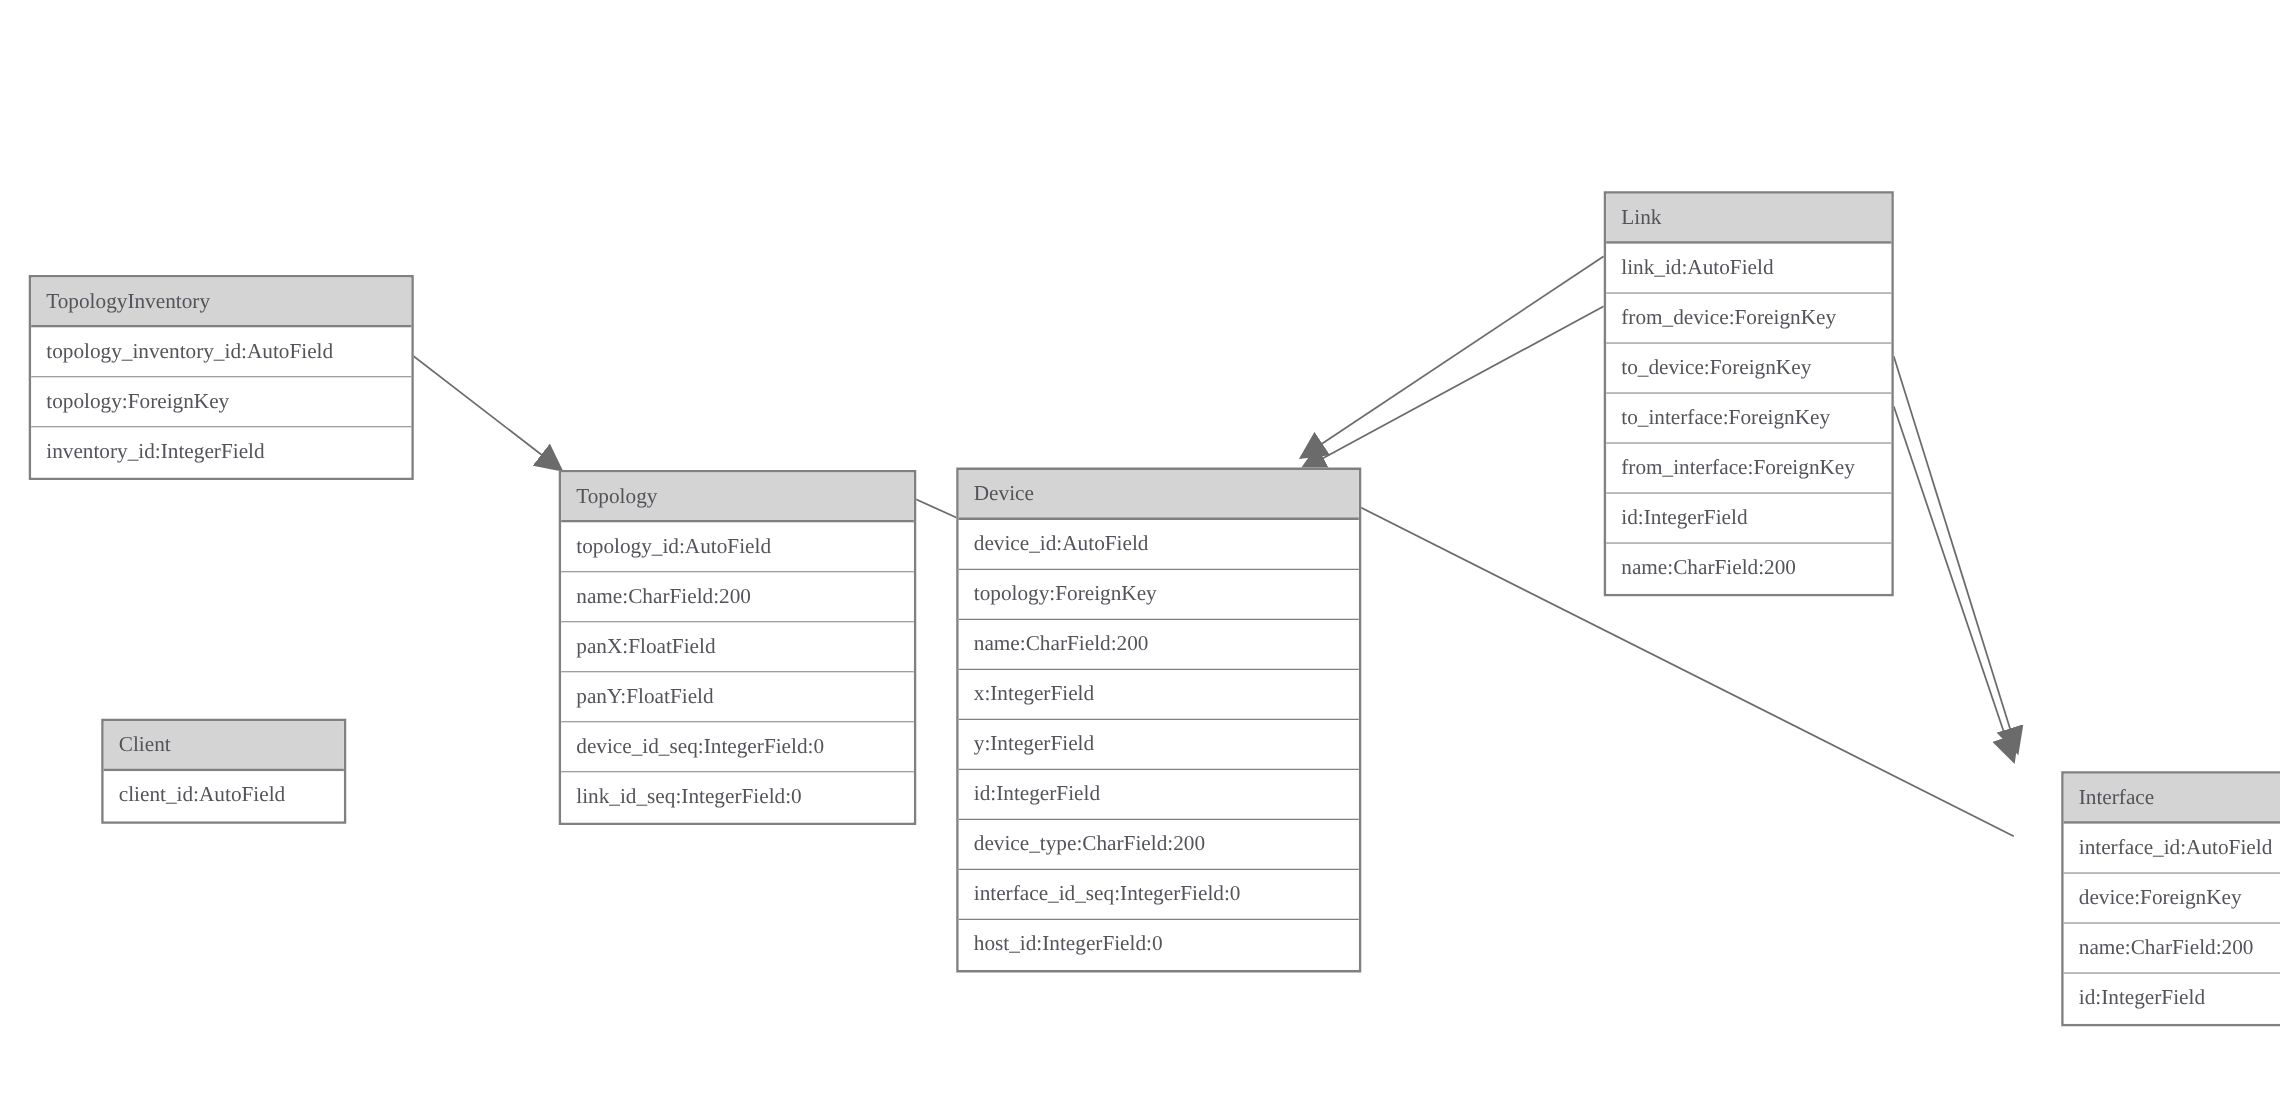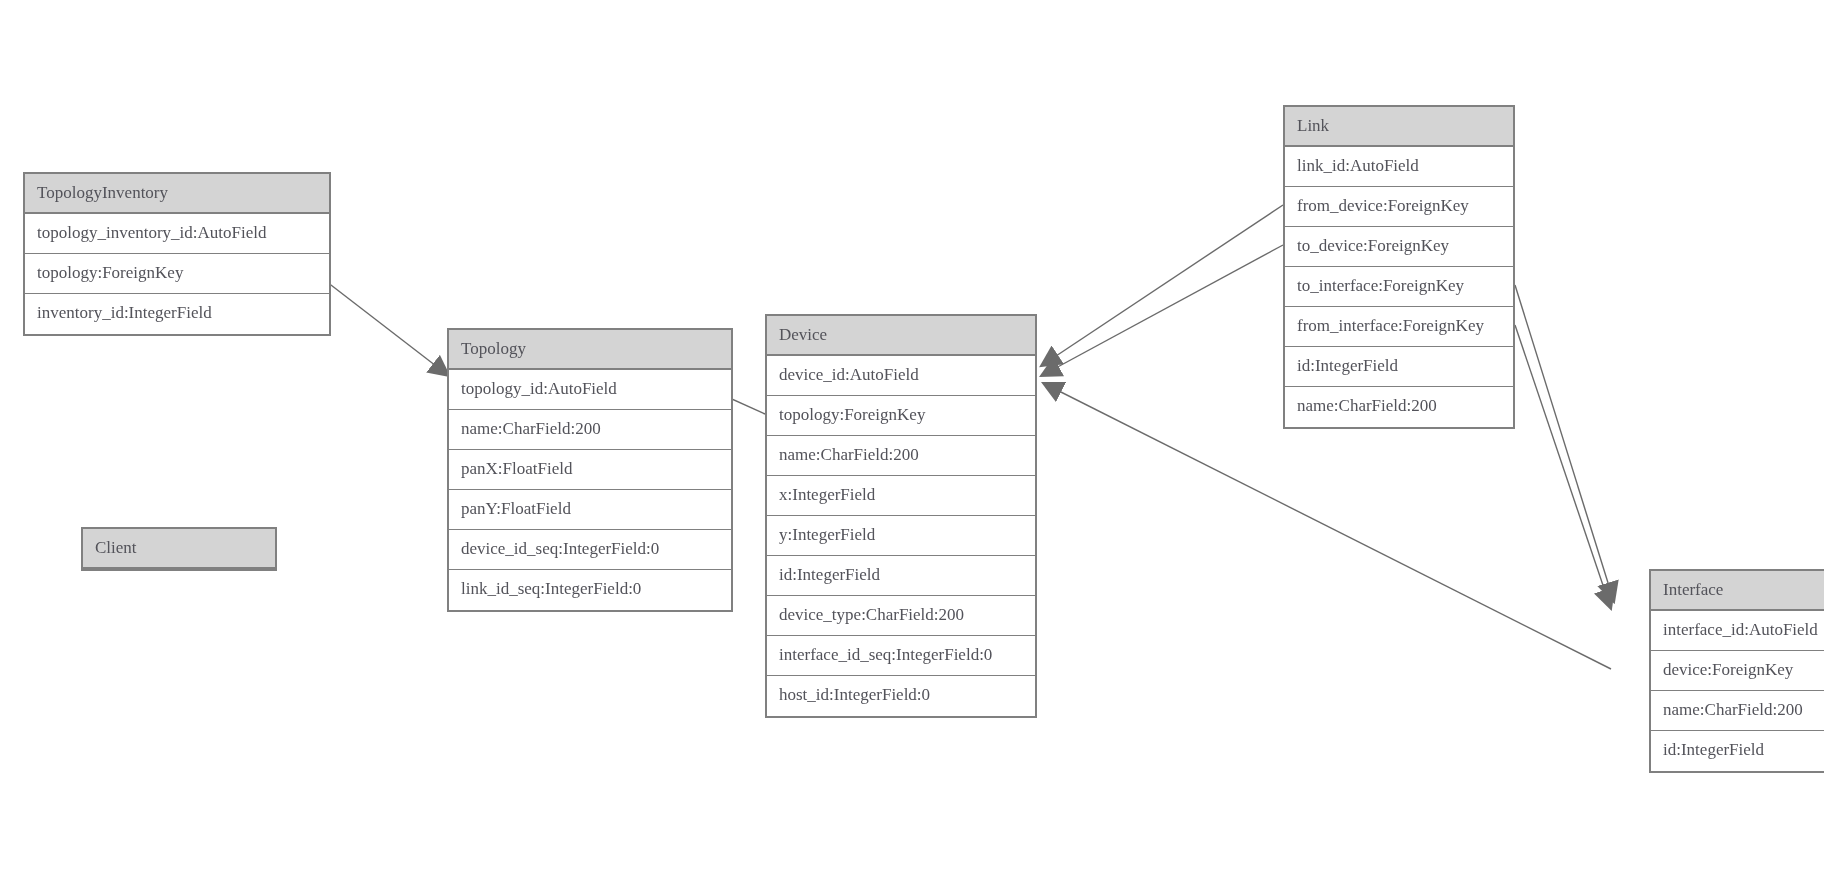--- a/index.html
+++ b/index.html
@@ -23,20 +23,21 @@
     height: 874px;
     pointer-events: none;
   }
   .entity {
     position: absolute;
     box-sizing: border-box;
     border: 2px solid #808080;
     background: #ffffff;
     color: #53535a;
     font-size: 17px;
+    margin-top: 48px;
   }
   .entity-header {
     box-sizing: border-box;
     height: 40px;
     line-height: 38px;
     padding-left: 12px;
     background: #d4d4d4;
     border-bottom: 2px solid #808080;
     white-space: nowrap;
     overflow: hidden;
@@ -74,31 +75,32 @@
       <line x1="1611" y1="669" x2="1043" y2="383" stroke="#6b6b6b" stroke-width="1.4" marker-end="url(#arrowhead)"></line>
     </svg>
     <div class="entity" style="left: 23px; top: 172px; width: 308px;">
       <div class="entity-header">TopologyInventory</div>
       <div class="entity-row">topology_inventory_id:AutoField</div>
       <div class="entity-row">topology:ForeignKey</div>
       <div class="entity-row">inventory_id:IntegerField</div>
     </div>
     <div class="entity" style="left: 81px; top: 527px; width: 196px;">
       <div class="entity-header">Client</div>
+      <div class="entity-row">client_id:AutoField</div>
     </div>
     <div class="entity" style="left: 447px; top: 328px; width: 286px;">
       <div class="entity-header">Topology</div>
       <div class="entity-row">topology_id:AutoField</div>
       <div class="entity-row">name:CharField:200</div>
       <div class="entity-row">panX:FloatField</div>
       <div class="entity-row">panY:FloatField</div>
       <div class="entity-row">device_id_seq:IntegerField:0</div>
       <div class="entity-row">link_id_seq:IntegerField:0</div>
     </div>
-    <div class="entity" style="left: 765px; top: 314px; width: 272px;">
+    <div class="entity" style="left: 765px; top: 326px; width: 324px;">
       <div class="entity-header">Device</div>
       <div class="entity-row">device_id:AutoField</div>
       <div class="entity-row">topology:ForeignKey</div>
       <div class="entity-row">name:CharField:200</div>
       <div class="entity-row">x:IntegerField</div>
       <div class="entity-row">y:IntegerField</div>
       <div class="entity-row">id:IntegerField</div>
       <div class="entity-row">device_type:CharField:200</div>
       <div class="entity-row">interface_id_seq:IntegerField:0</div>
       <div class="entity-row">host_id:IntegerField:0</div>

